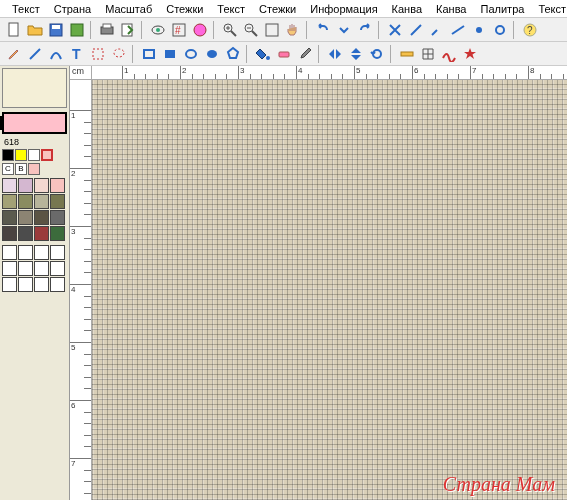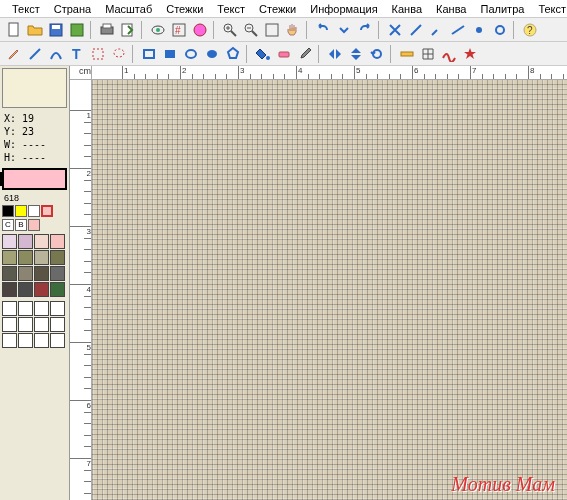--- a/index.html
+++ b/index.html
@@ -24,21 +24,21 @@
   .coords { padding: 2px 4px; line-height: 13px; font-family: monospace; font-size: 10px; }
   .head-swatch { height: 22px; border: 2px solid #000; background: #ffc0cb; margin: 2px; position: relative; }
   .head-swatch:before { content: ''; position: absolute; left: -6px; top: 2px; width: 6px; height: 14px; background: #000; }
   .mini-row { display: flex; gap: 1px; padding: 1px 2px; }
   .ms { width: 12px; height: 12px; border: 1px solid #666; }
   .palette { display: grid; grid-template-columns: repeat(4, 15px); gap: 1px; padding: 2px; }
   .pc { width: 15px; height: 15px; border: 1px solid #444; }
   .palette.empty .pc { background: #fff; }
 
   
-  .canvas-wrap { flex: 1; position: relative; background: #be185d; overflow: hidden; text-align: right; }
+  .canvas-wrap { flex: 1; position: relative; background: #be185d; overflow: hidden; }
   .ruler-unit { position: absolute; top: 0; left: 0; font-size: 9px; color: #333; width: 22px; height: 14px; padding-left: 2px; background: #fff; z-index: 3; border-right: 1px solid #aaa; border-bottom: 1px solid #aaa; }
   .ruler-h { position: absolute; top: 0; left: 22px; right: 0; height: 14px; background: #fff; border-bottom: 1px solid #aaa; z-index: 2; }
   .ruler-h .tick { position: absolute; top: 0; bottom: 0; border-left: 1px solid #777; font-size: 8px; padding-left: 1px; color: #333; }
   .ruler-h .tick.minor { top: 8px; }
   .ruler-v { position: absolute; top: 14px; left: 0; width: 22px; bottom: 0; background: #fff; border-right: 1px solid #aaa; z-index: 2; }
   .ruler-v .tick { position: absolute; left: 0; right: 0; border-top: 1px solid #777; font-size: 8px; color: #333; padding-left: 1px; }
   .ruler-v .tick.minor { left: 14px; }
 
   .canvas { position: absolute; top: 14px; left: 22px; right: 0; bottom: 0;
     background-color: #d9cfb8;
@@ -315,26 +315,20 @@
       <svg>
         <path d="M8 2l1.5 4H14l-3.5 2.5L12 13 8 10l-4 3 1.5-4.5L2 6h4.5z" fill="#c33"></path>
       </svg>
     </div>
 </div>
 
 <div class="main">
 
   <div class="left-panel">
     <div class="preview"></div>
-    <div class="coords">
-      X: <span>19</span><br>
-      Y: <span>23</span><br>
-      W: <span>----</span><br>
-      H: <span>----</span>
-    </div>
     <div class="head-swatch"></div>
     <div style="padding:1px 4px;font-size:9px">618</div>
     <div class="mini-row">
       <div class="ms" style="background:#000"></div>
       <div class="ms" style="background:#ff0"></div>
       <div class="ms" style="background:#fff"></div>
       <div class="ms" style="background:#f8c3bf;border:2px solid #c33"></div>
     </div>
     <div class="mini-row">
       <div class="ms" style="background:#fff;font-size:8px;text-align:center">C</div>
@@ -452,13 +446,13 @@
         <div class="tick" style="top: 378px;">7</div>
         <div class="tick minor" style="top: 389.6px;"></div>
         <div class="tick minor" style="top: 401.2px;"></div>
         <div class="tick minor" style="top: 412.8px;"></div>
       </div>
     <div class="canvas"></div>
   </div>
 
 </div>
 
-<div class="watermark">Мотив Мам</div>
+<div class="watermark">Страна Мам</div>
 
 </body></html>

